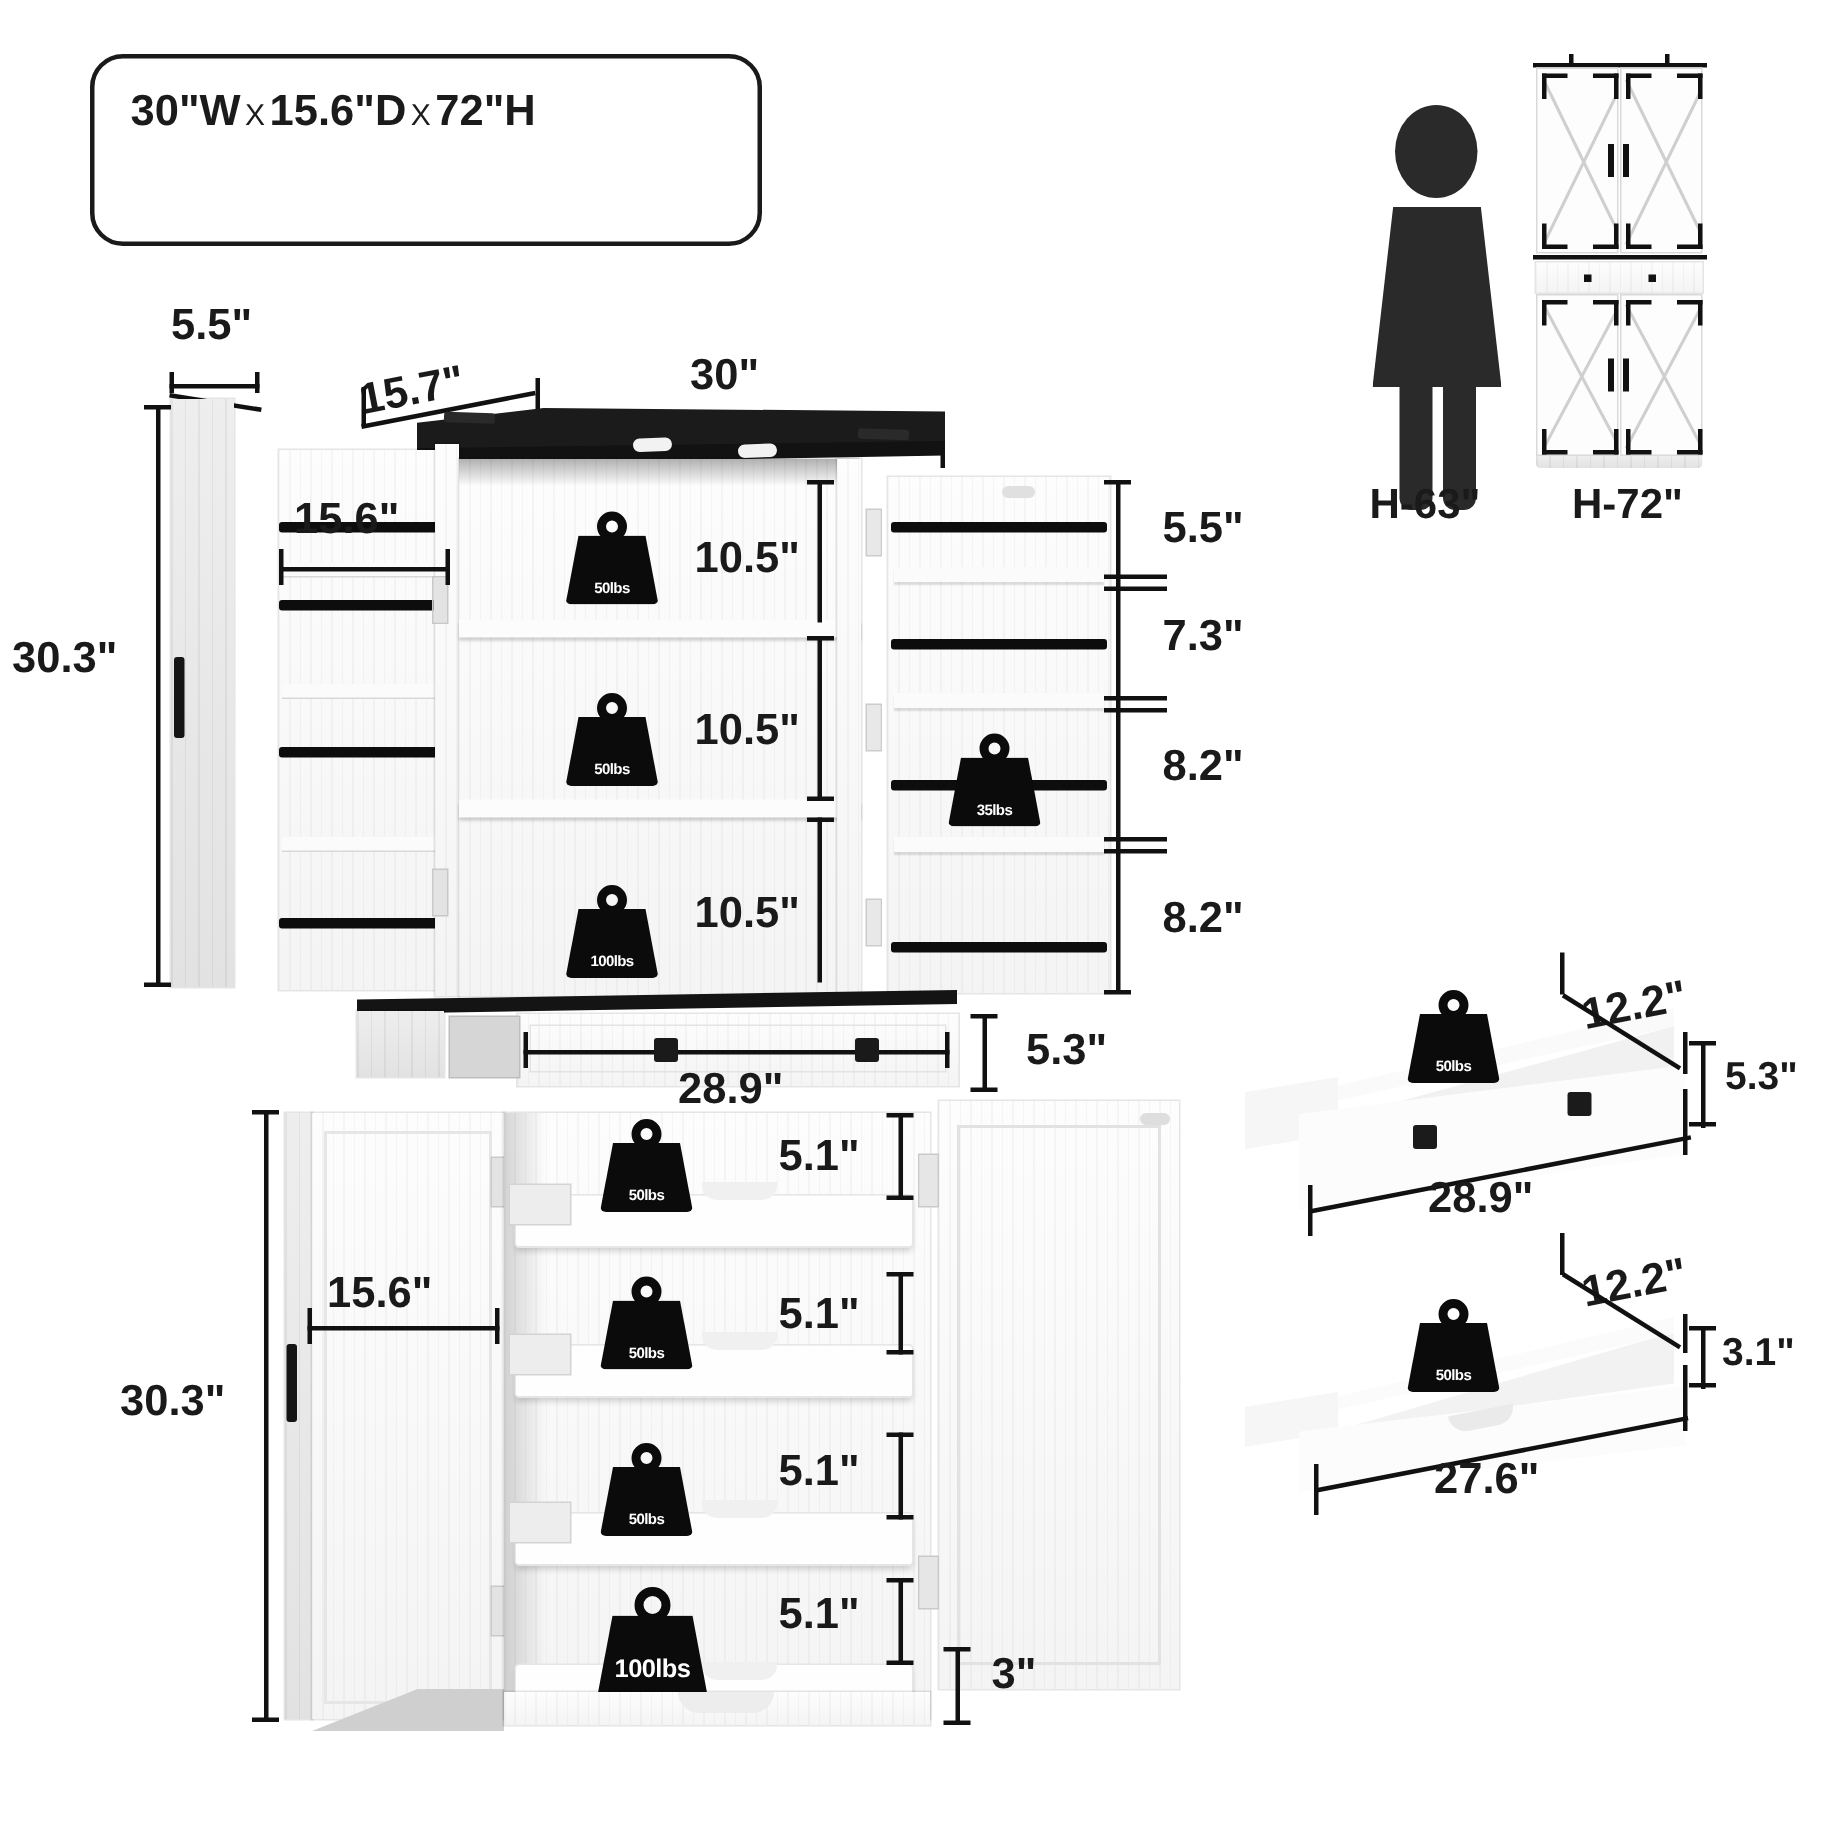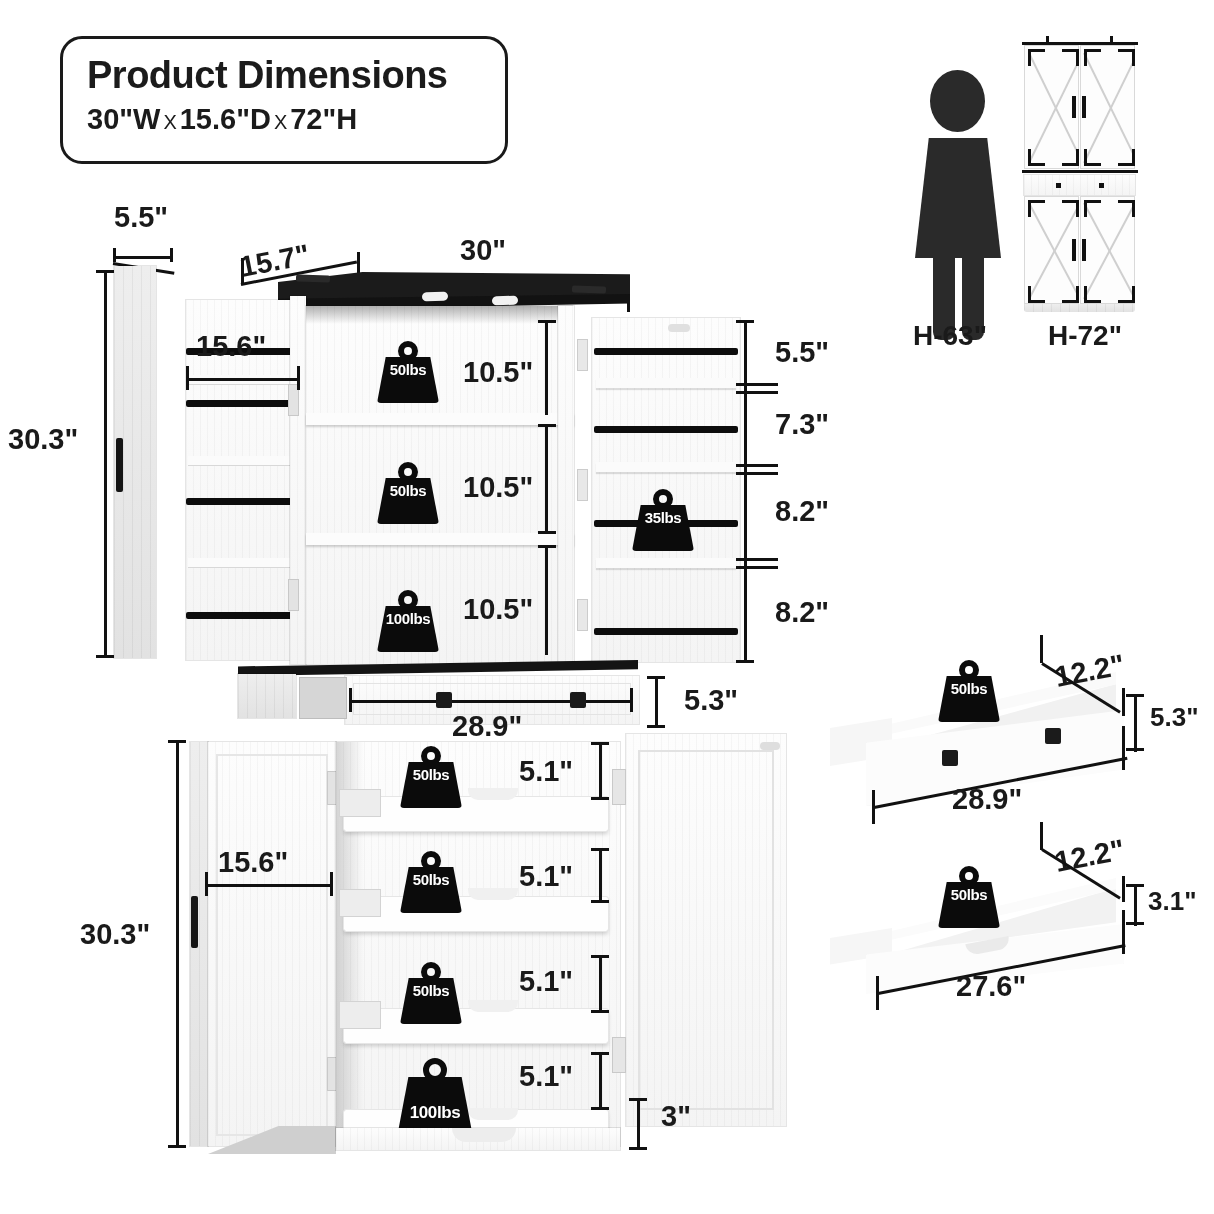--- a/index.html
+++ b/index.html
@@ -82,25 +82,25 @@
     position: absolute;
     left: 21px; top: 0;
     width: 20px; height: 20px;
     border: 6px solid #0b0b0b;
     border-radius: 50%;
     box-sizing: border-box;
     background: transparent;
   }
   .weight .lbl {
     position: absolute;
-    left: 0; bottom: 25px;
+    left: 0; bottom: 5px;
     width: 62px;
     text-align: center;
     color: #fff;
-    font-size: 15px;
+    font-size: 10px;
     font-weight: bold;
     letter-spacing: -0.4px;
     z-index: 3;
   }
   .weight.big { width: 74px; height: 74px; }
   .weight.big .body { width: 74px; height: 55px; }
   .weight.big .ring { left: 25px; width: 24px; height: 24px; }
   .weight.big .lbl { width: 74px; bottom: 9px; font-size: 17px; }
 
   
@@ -138,21 +138,20 @@
   .label-big {
     font-size: 28px; font-weight: bold; color:#1a1a1a; white-space:nowrap;
   }
 </style>
 </head>
 <body>
 
 <div id="stage">
 
   <div class="abs" id="title-badge">
-    <div id="title-main">Product Dimensions</div>
     <div id="title-sub">
       <span class="b">30"W</span><span class="x">X</span><span class="b">15.6"D</span><span class="x">X</span><span class="b">72"H</span>
     </div>
   </div>
 
   <div class="abs" style="left:905px; top:70px; width:110px; height:230px;">
     <div class="abs" id="person-head" style="left:25px; top:0px; width:55px; height:62px;"></div>
     <div class="abs" id="person-torso" style="left:10px; top:68px; width:86px; height:120px;"></div>
     <div class="abs leg" style="left:28px; top:184px; width:22px; height:86px;"></div>
     <div class="abs leg" style="left:57px; top:184px; width:22px; height:86px;"></div>

